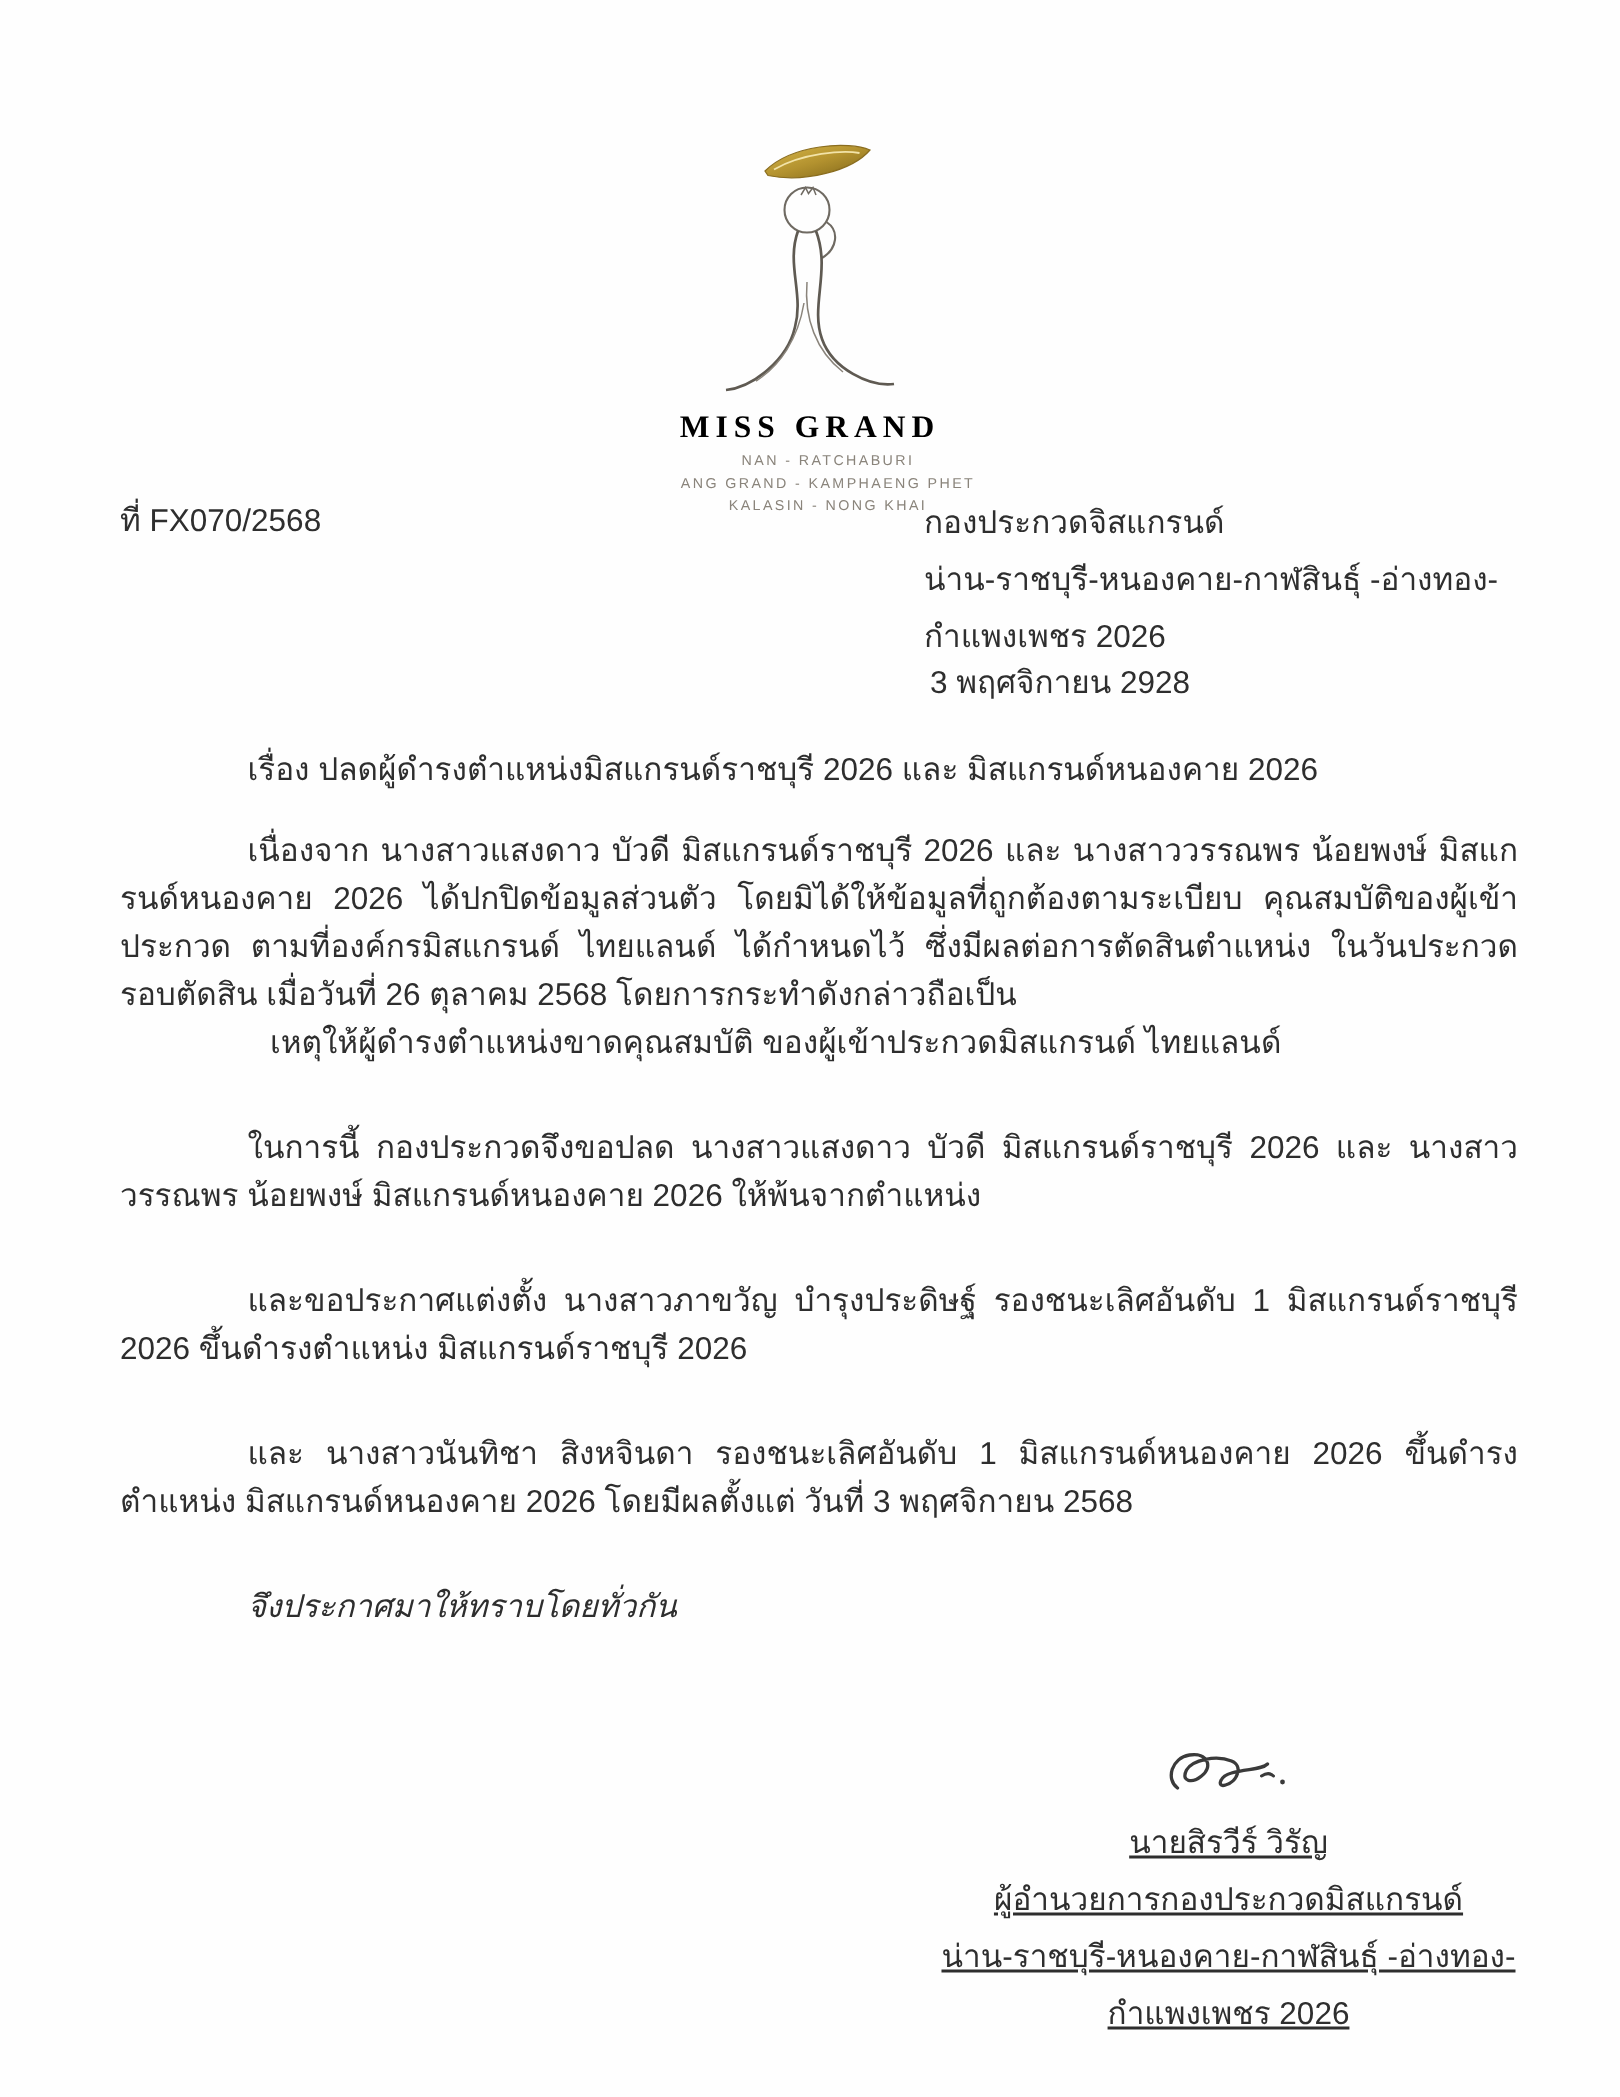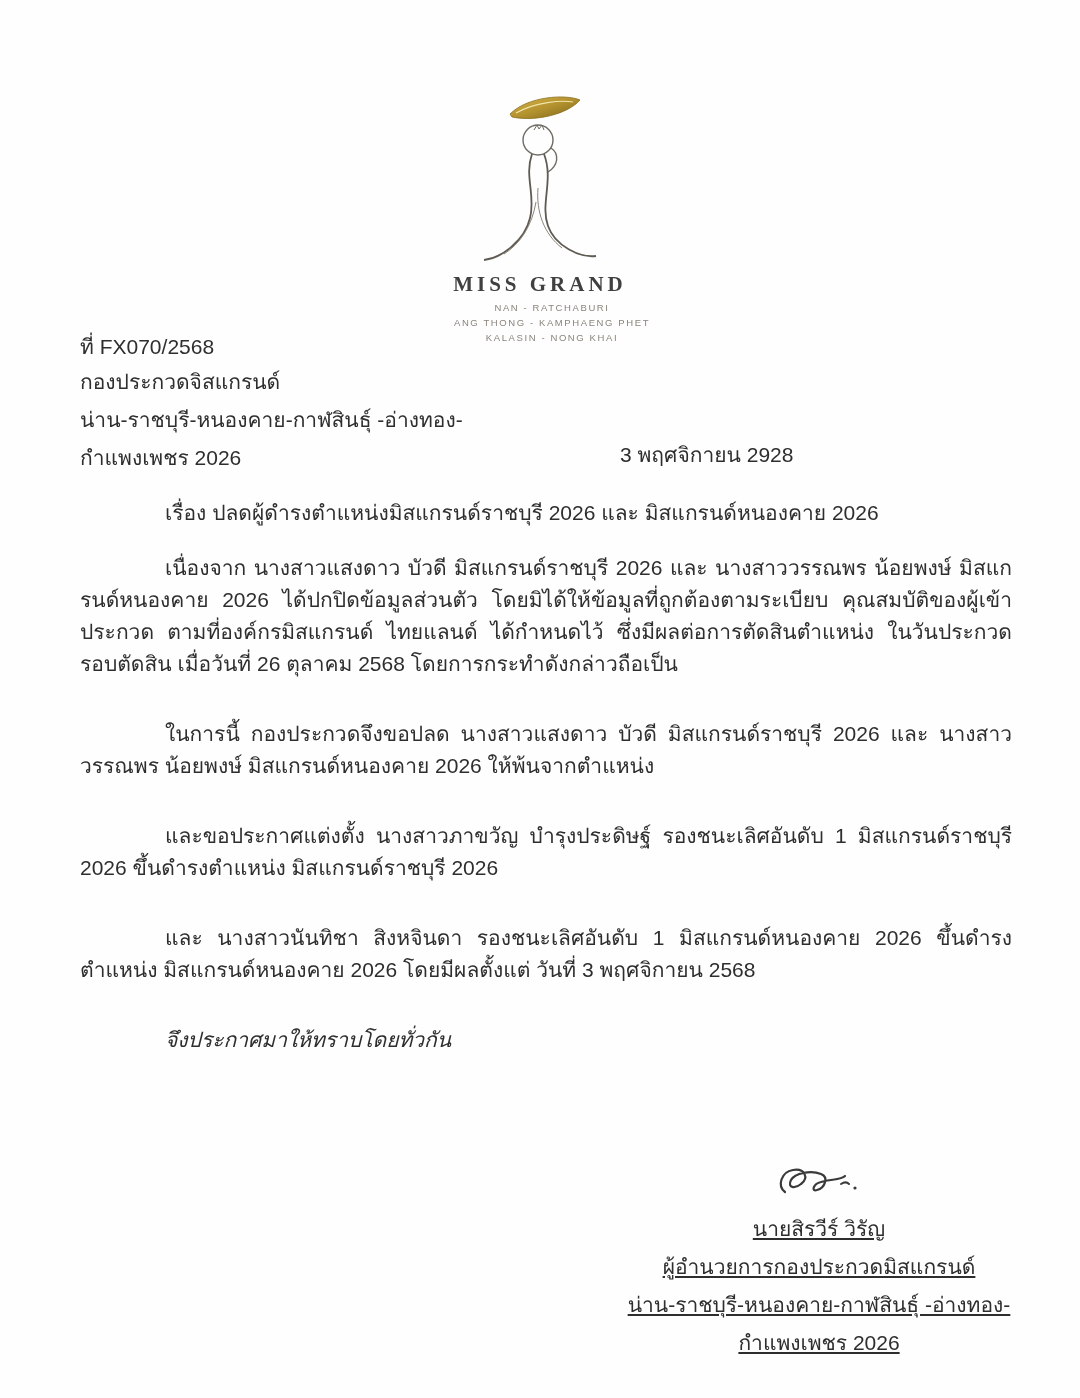--- a/index.html
+++ b/index.html
@@ -13,34 +13,33 @@
     overflow:hidden;
   }
   
   .logo-wrap{
     position:absolute;top:92px;left:0;width:100%;
     display:flex;flex-direction:column;align-items:center;
   }
   .logo-art{width:200px;height:178px;}
   .logo-title{
     font-family:"Liberation Serif","DejaVu Serif",serif;
-    font-size:21px;letter-spacing:4px;color:#404040;
+    font-size:21px;letter-spacing:4px;color:#000000;
     margin-top:2px;font-weight:600;
   }
   .logo-sub{
     font-family:"Liberation Sans",sans-serif;
     font-size:9.5px;letter-spacing:1.6px;color:#8a847b;
     line-height:15px;text-align:center;margin-top:3px;margin-left:24px;
   }
   
   .ref-row{
     position:absolute;top:330px;left:80px;right:62px;
     display:flex;justify-content:space-between;align-items:flex-start;
     font-size:21px;
-    flex-direction:column;
   }
   .org-block{width:402px;line-height:38px;}
   .date-line{
     position:absolute;top:438px;left:620px;
     font-size:21px;
   }
   .subject-line{
     position:absolute;top:496px;left:80px;right:62px;
     font-size:21px;text-indent:85px;
   }
@@ -88,39 +87,40 @@
       <path d="M92,62 C84,84 96,104 90,126 C85,148 62,166 44,168" fill="none" stroke="#5f5a52" stroke-width="1.8"></path>
 
       <path d="M104,62 C114,88 100,112 108,134 C115,154 140,166 156,164" fill="none" stroke="#5f5a52" stroke-width="1.8"></path>
 
       <path d="M98,96 C96,120 104,142 122,156" fill="none" stroke="#8a847b" stroke-width="1"></path>
       <path d="M96,110 C92,134 80,152 64,162" fill="none" stroke="#8a847b" stroke-width="1"></path>
     </svg>
     <div class="logo-title">MISS GRAND</div>
     <div class="logo-sub">
       <div>NAN - RATCHABURI</div>
-      <div>ANG THONG - KAMPHAENG PHET</div>
+      <div>ANG GRAND - KAMPHAENG PHET</div>
       <div>KALASIN - NONG KHAI</div>
     </div>
   </div>
 
   <div class="ref-row">
     <div>ที่ FX070/2568</div>
     <div class="org-block">
       <div>กองประกวดจิสแกรนด์</div>
       <div>น่าน-ราชบุรี-หนองคาย-กาฬสินธุ์ -อ่างทอง-กำแพงเพชร 2026</div>
     </div>
   </div>
 
   <div class="date-line">3 พฤศจิกายน 2928</div>
 
   <div class="subject-line">เรื่อง ปลดผู้ดำรงตำแหน่งมิสแกรนด์ราชบุรี 2026 และ มิสแกรนด์หนองคาย 2026</div>
 
   <div class="body-text">
     <p class="para indent">เนื่องจาก นางสาวแสงดาว บัวดี มิสแกรนด์ราชบุรี 2026 และ นางสาววรรณพร น้อยพงษ์ มิสแกรนด์หนองคาย  2026  ได้ปกปิดข้อมูลส่วนตัว โดยมิได้ให้ข้อมูลที่ถูกต้องตามระเบียบ คุณสมบัติของผู้เข้าประกวด ตามที่องค์กรมิสแกรนด์ ไทยแลนด์ ได้กำหนดไว้ ซึ่งมีผลต่อการตัดสินตำแหน่ง ในวันประกวดรอบตัดสิน เมื่อวันที่ 26 ตุลาคม  2568 โดยการกระทำดังกล่าวถือเป็น</p>
+    <p class="para indent-more">เหตุให้ผู้ดำรงตำแหน่งขาดคุณสมบัติ ของผู้เข้าประกวดมิสแกรนด์ ไทยแลนด์</p>
     <div class="gap"></div>
     <p class="para indent">ในการนี้ กองประกวดจึงขอปลด นางสาวแสงดาว บัวดี มิสแกรนด์ราชบุรี 2026 และ นางสาววรรณพร น้อยพงษ์  มิสแกรนด์หนองคาย 2026 ให้พ้นจากตำแหน่ง</p>
     <div class="gap"></div>
     <p class="para indent">และขอประกาศแต่งตั้ง นางสาวภาขวัญ บำรุงประดิษฐ์  รองชนะเลิศอันดับ 1 มิสแกรนด์ราชบุรี 2026 ขึ้นดำรงตำแหน่ง มิสแกรนด์ราชบุรี 2026</p>
     <div class="gap"></div>
     <p class="para indent">และ  นางสาวนันทิชา สิงหจินดา รองชนะเลิศอันดับ 1 มิสแกรนด์หนองคาย 2026 ขึ้นดำรงตำแหน่ง มิสแกรนด์หนองคาย 2026 โดยมีผลตั้งแต่ วันที่ 3 พฤศจิกายน 2568</p>
     <div class="gap"></div>
     <p class="para closing">จึงประกาศมาให้ทราบโดยทั่วกัน</p>
   </div>
 

